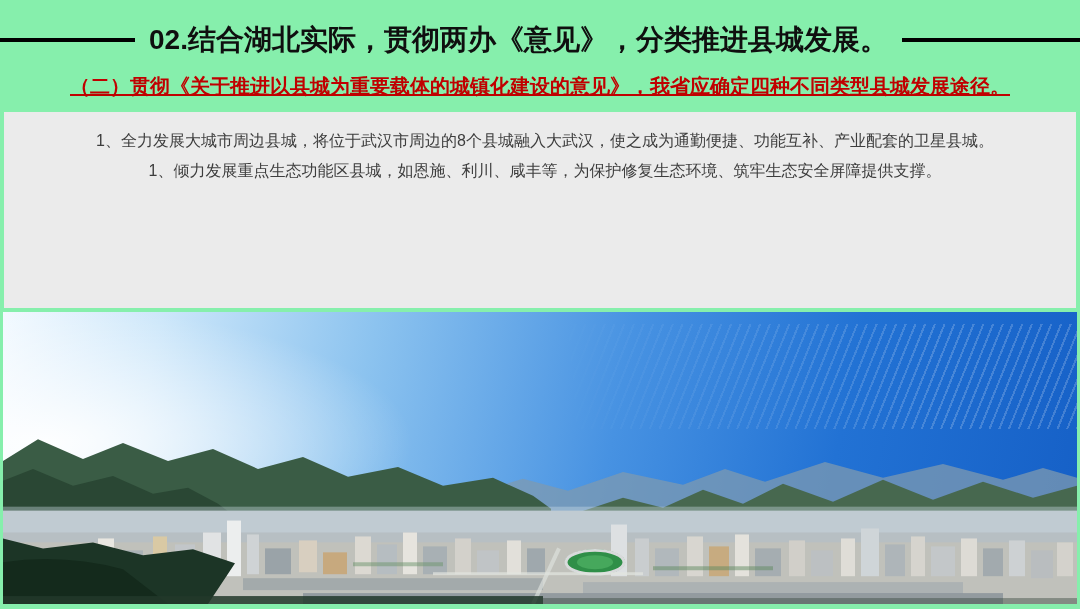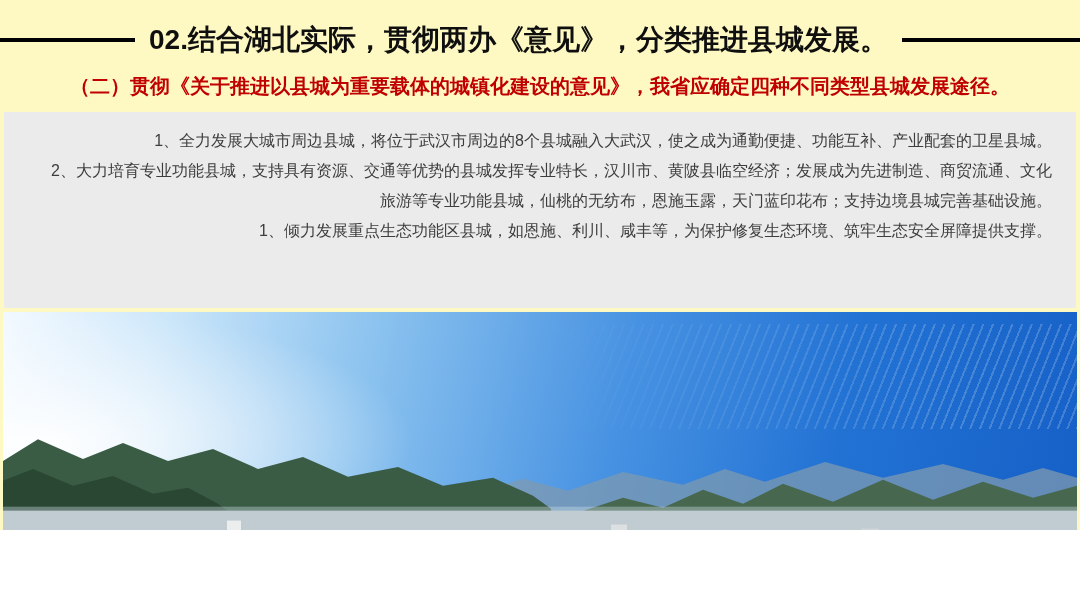--- a/index.html
+++ b/index.html
@@ -2,51 +2,51 @@
 <html><head>
 <meta charset="utf-8">
 <style>
   html, body { margin:0; padding:0; }
   body {
     width:1080px; height:609px;
     background:#ffffff;
     font-family:"Liberation Sans","DejaVu Sans",sans-serif;
     overflow:hidden;
   }
-  .slide { position:relative; width:1080px; height:530px; background:#fef9c3; overflow:hidden; }
+  .slide { position:relative; width:1080px; height:609px; background:#86efac; overflow:hidden; }
 
   
   .title-row {
     position:absolute; top:22px; left:0; width:1080px;
     display:flex; align-items:center; justify-content:center; gap:14px;
   }
   .rule { height:4px; background:#000000; flex:0 0 auto; }
   .rule-left  { width:140px; }
   .rule-right { width:183px; }
   .page-title {
     font-size:28px; font-weight:bold; color:#0f0f0f;
     line-height:36px; white-space:nowrap;
   }
 
   
   .subtitle {
     position:absolute; top:71px; left:0; width:1080px;
     text-align:center; font-size:20px; font-weight:bold;
-    color:#c00000; line-height:30px; white-space:nowrap;
+    color:#c00000; line-height:30px; white-space:nowrap;text-decoration:underline;
   }
 
   
   .content-box {
     position:absolute; left:4px; top:112px; width:1072px; height:196px;
     background:#ebebeb; box-sizing:border-box;
     padding:14px 24px 0 34px;
   }
   .content-box p {
     margin:0; font-size:16px; line-height:30px; color:#3d3d3d;
-    text-align:right; letter-spacing:0;
+    text-align:center; letter-spacing:0;
   }
 
   
   .photo {
     position:absolute; left:3px; top:312px; width:1074px; height:292px;
     overflow:hidden;
     background:
       radial-gradient(ellipse 55% 75% at 4% 45%, rgba(255,255,255,0.95), rgba(255,255,255,0) 62%),
       linear-gradient(102deg, #f2f9ff 0%, #cde7fa 14%, #8cc3ef 33%, #4792e2 56%, #2272d4 76%, #155fc6 100%);
   }
@@ -68,21 +68,20 @@
   <div class="title-row">
     <div class="rule rule-left"></div>
     <div class="page-title">02.结合湖北实际，贯彻两办《意见》，分类推进县城发展。</div>
     <div class="rule rule-right"></div>
   </div>
 
   <div class="subtitle">（二）贯彻《关于推进以县城为重要载体的城镇化建设的意见》，我省应确定四种不同类型县城发展途径。</div>
 
   <div class="content-box">
     <p>1、全力发展大城市周边县城，将位于武汉市周边的8个县城融入大武汉，使之成为通勤便捷、功能互补、产业配套的卫星县城。</p>
-    <p>2、大力培育专业功能县城，支持具有资源、交通等优势的县城发挥专业特长，汉川市、黄陂县临空经济；发展成为先进制造、商贸流通、文化旅游等专业功能县城，仙桃的无纺布，恩施玉露，天门蓝印花布；支持边境县城完善基础设施。</p>
     <p>1、倾力发展重点生态功能区县城，如恩施、利川、咸丰等，为保护修复生态环境、筑牢生态安全屏障提供支撑。</p>
   </div>
 
   <div class="photo">
     <div class="clouds"></div>
     <svg class="scenery" viewBox="0 0 1074 294" preserveAspectRatio="none">
 
       <g>
         <path d="M230,200 L300,178 L360,188 L420,170 L470,183 L520,168 L565,180 L620,161 L680,174 L722,158 L762,171 L822,151 L880,167 L940,153 L1000,169 L1040,157 L1074,167 L1074,215 L230,215 Z" fill="#7e9ab0" opacity="0.75"></path>
       </g>

